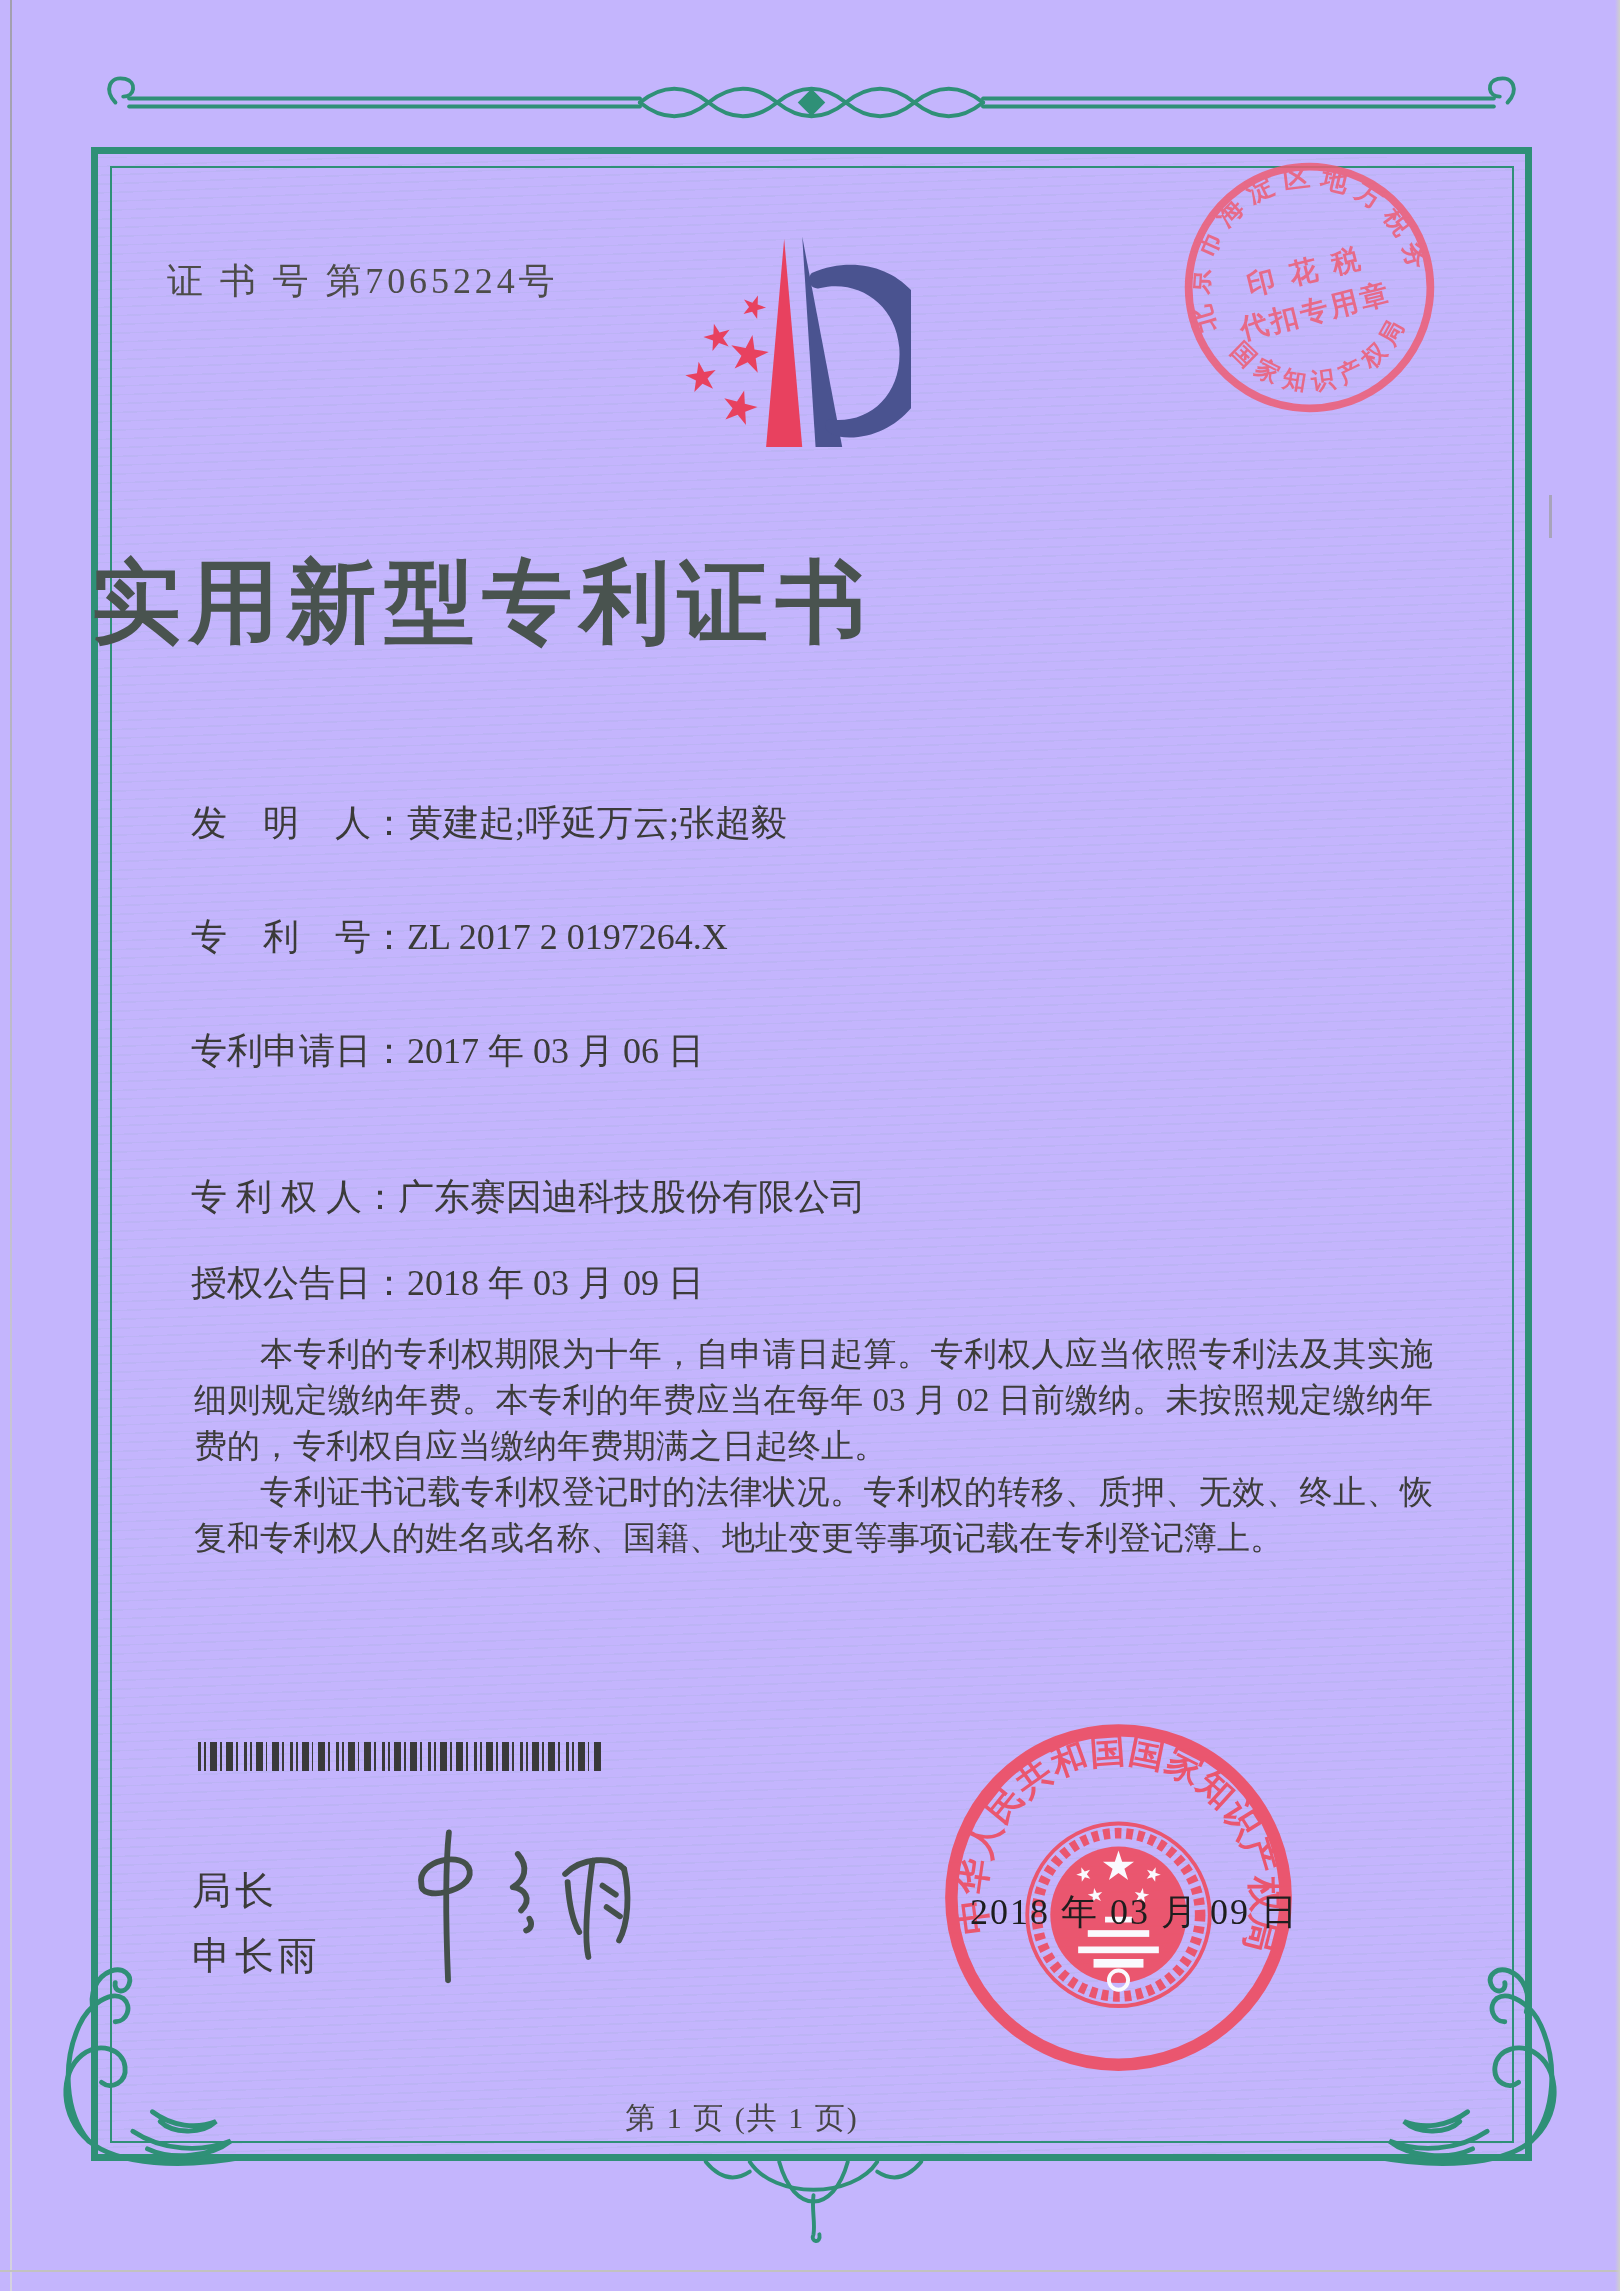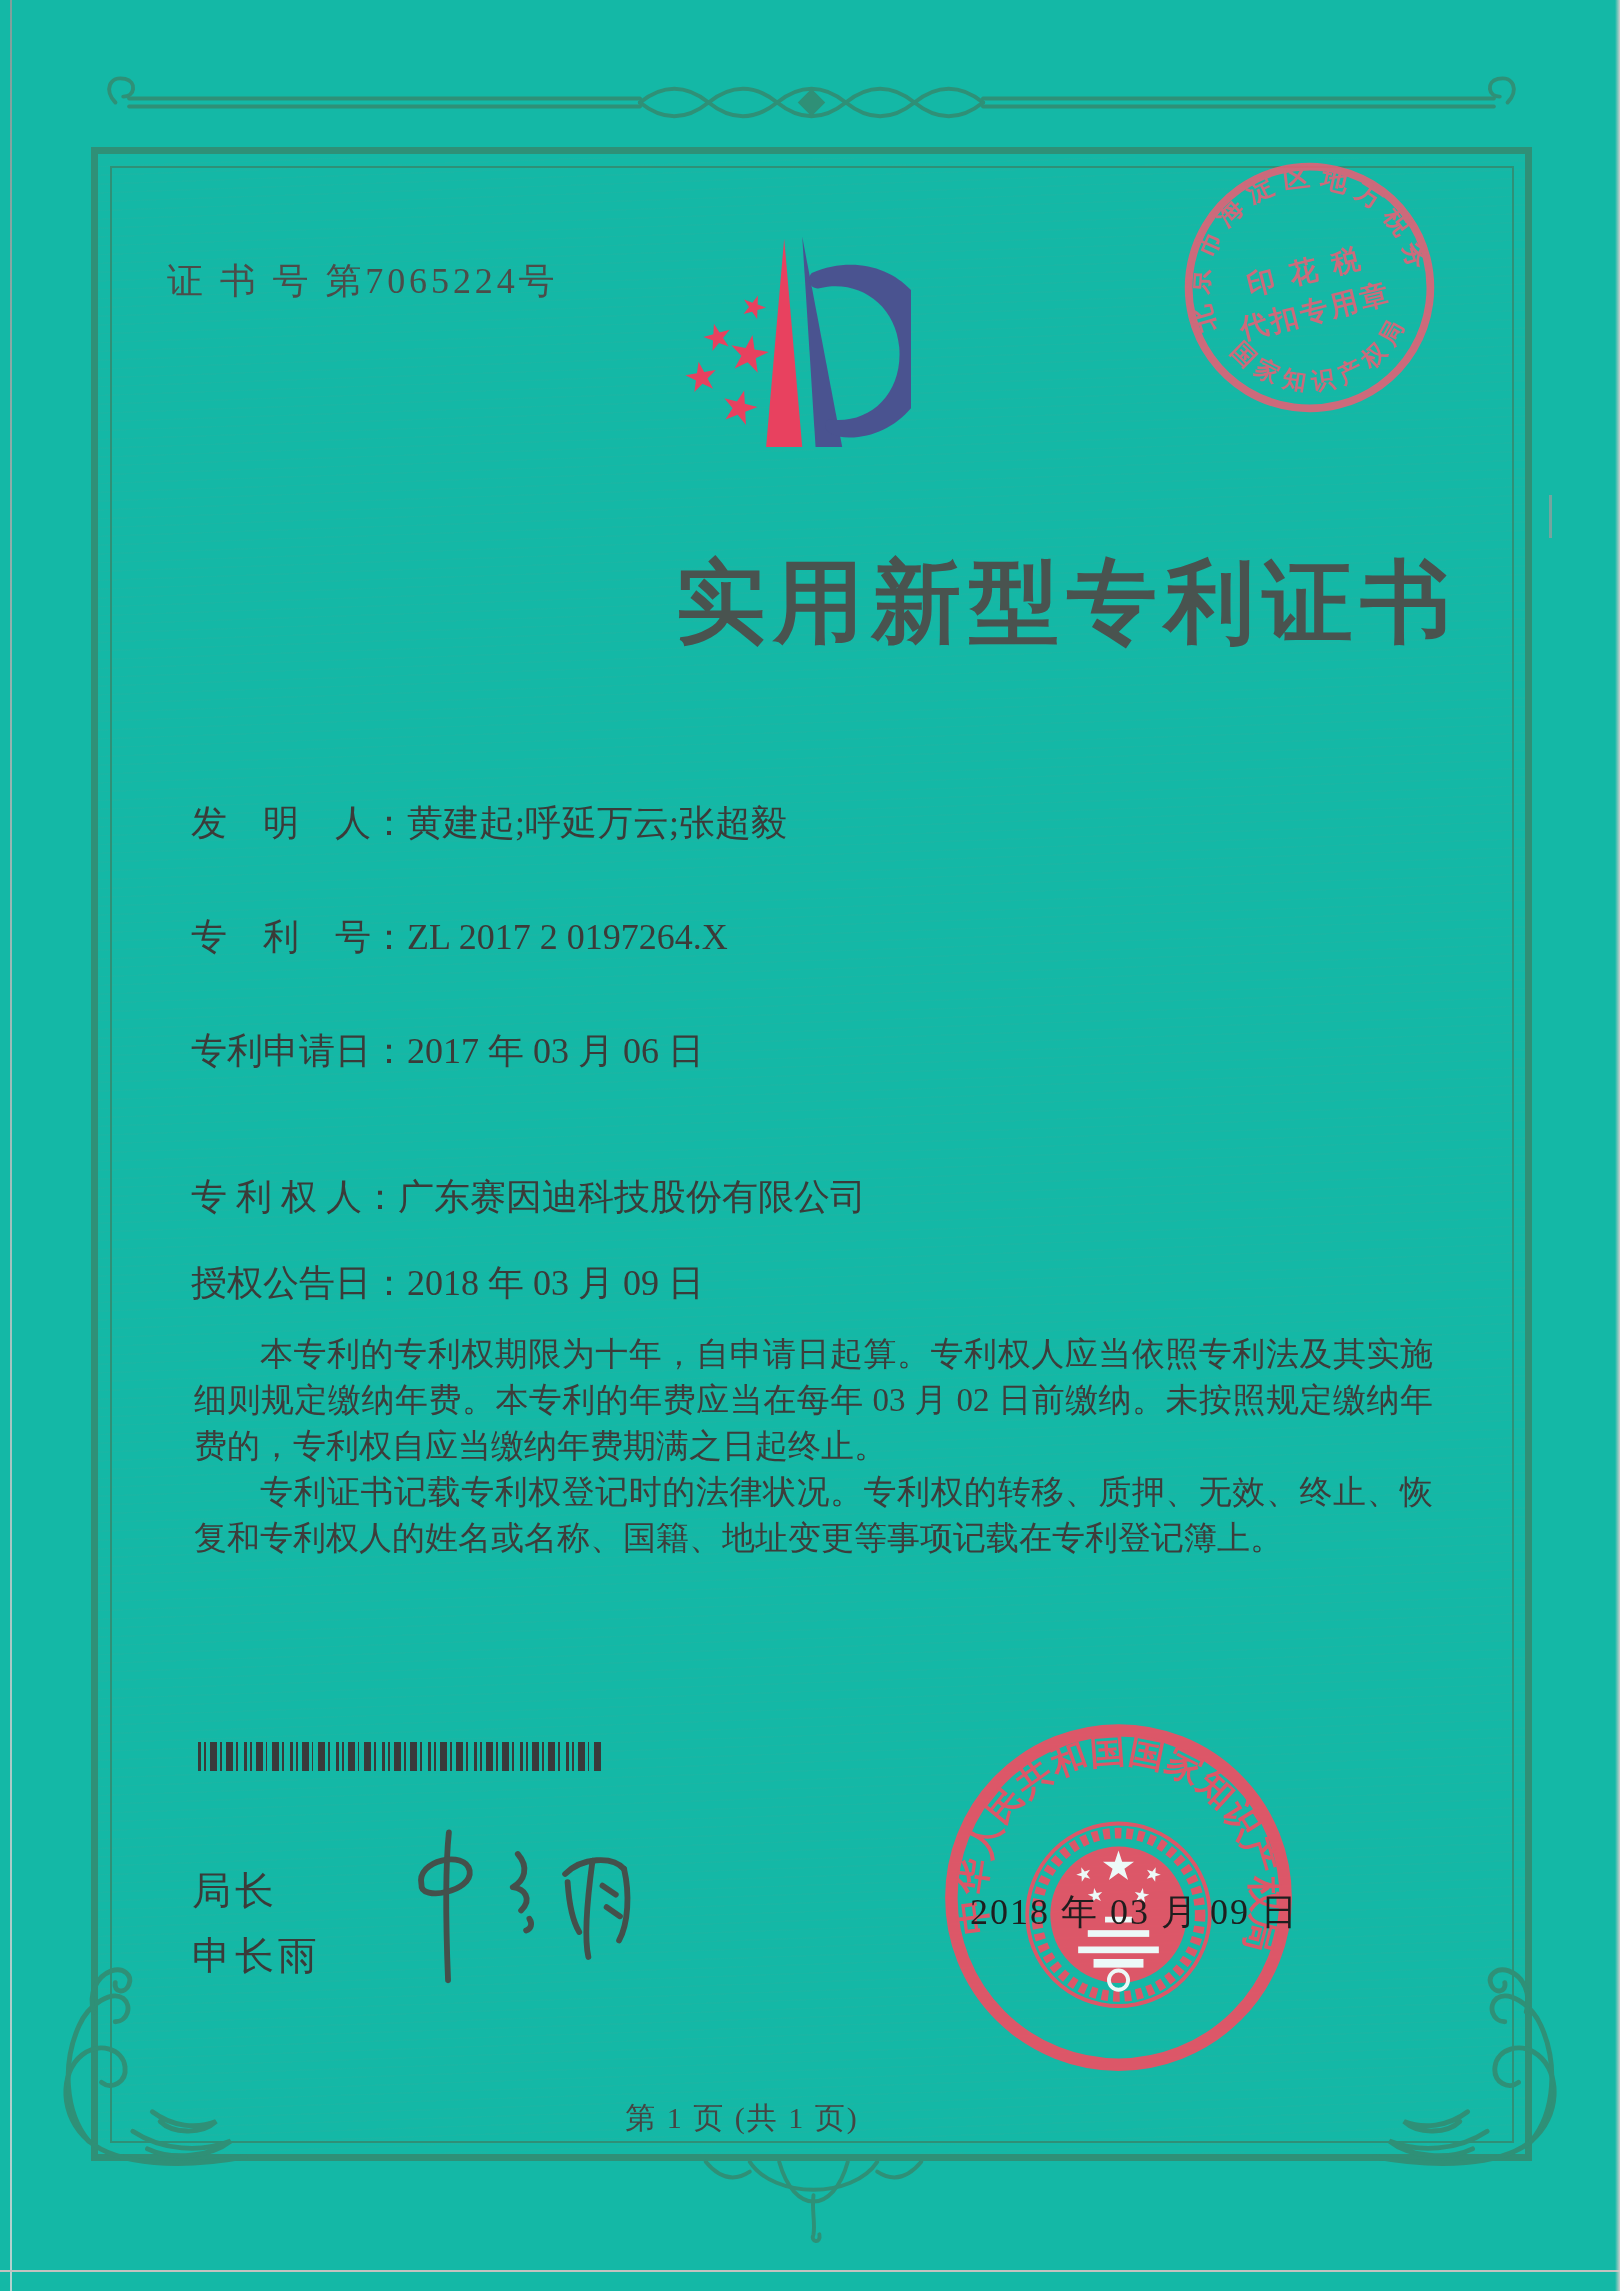--- a/index.html
+++ b/index.html
@@ -1,38 +1,38 @@
 <!DOCTYPE html>
 <html><head>
 <meta charset="utf-8">
 <style>
   html,body{margin:0;padding:0;background:#e9e9e7;}
   .page{
     position:relative;width:1620px;height:2292px;margin:0 auto;
-    background:#14b8a6;overflow:hidden;
+    background:#c4b5fd;overflow:hidden;
     font-family:"Liberation Serif","DejaVu Serif",serif;color:#3c3c3a;
   }
   
   .texture{
     position:absolute;left:98px;top:157px;width:1427px;height:2000px;
     background:repeating-linear-gradient(178deg,rgba(90,160,140,0.07) 0 1.5px,transparent 1.5px 8.8px);
     pointer-events:none;
   }
   
   .scan-line-left{position:absolute;left:9.8px;top:0;width:2px;height:2292px;background:linear-gradient(#9a9a9a,#c8c8c8 60%,#d9d9d9);opacity:.8;}
   .scan-line-bottom{position:absolute;left:0;top:2270px;width:1620px;height:2px;background:#c2c2c0;}
   .scan-dash-right{position:absolute;left:1549px;top:495px;width:2.9px;height:43px;background:#9c9c9c;opacity:.7;}
   .scan-shadow-right{position:absolute;right:0;top:0;width:4.9px;height:2292px;background:linear-gradient(to left,#cfcfcd,transparent);}
   
   .frame-outer{position:absolute;left:91px;top:147px;width:1441px;height:2014px;border:7.8px solid #2f9077;box-sizing:border-box;}
   .frame-inner{position:absolute;left:110px;top:166px;width:1404px;height:1977px;border:2.5px solid #2f9077;box-sizing:border-box;}
   .ornament{position:absolute;pointer-events:none;}
   .cert-number{position:absolute;left:167px;top:257px;font-size:36px;letter-spacing:3.9px;color:#4c4c49;}
   .title{
-    position:absolute;left:91px;top:482px;width:1367px;text-align:right;
+    position:absolute;left:91px;top:482px;width:1367px;text-align:left;
     font-size:90px;font-weight:600;letter-spacing:7.8px;color:#49534f;
   }
   .field{position:absolute;left:191px;width:1245px;font-size:36px;color:#3b3b39;white-space:nowrap;}
   .f0{top:681px}.f1{top:799px}.f2{top:913px}.f3{top:1027px}.f4{top:1173px}.f5{top:1259px}
   .body-text{position:absolute;left:194px;top:1331px;width:1239px;}
   .body-text p{
     margin:0;font-size:33px;line-height:46px;text-indent:2em;
     text-align:justify;color:#3d3d3b;
   }
   .barcode{

